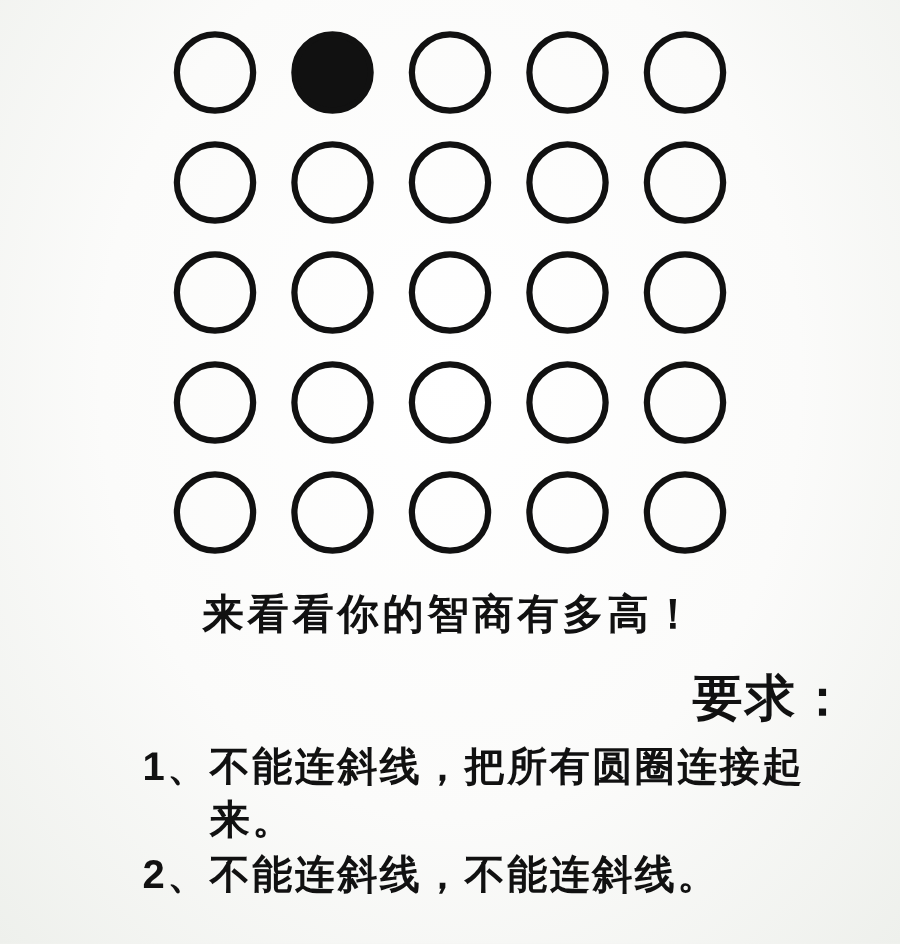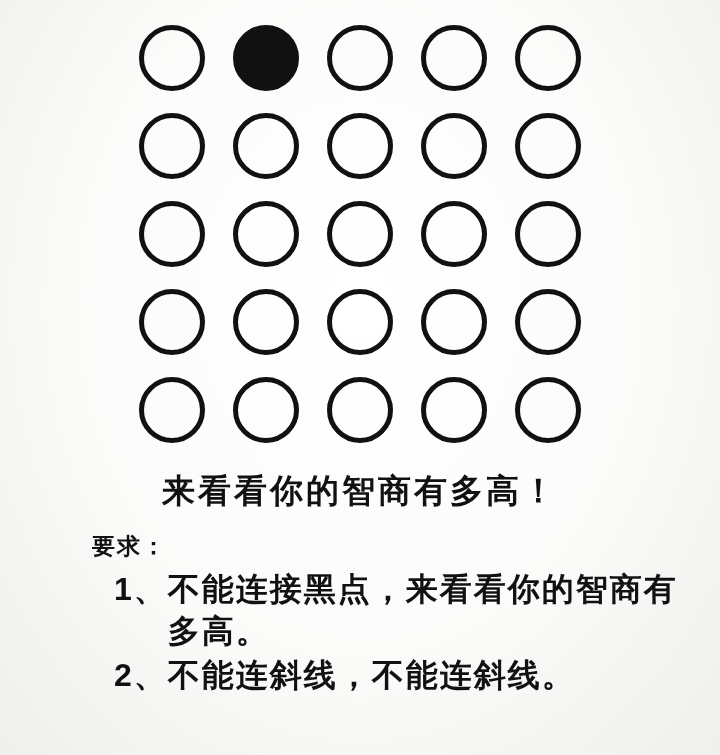--- a/index.html
+++ b/index.html
@@ -57,25 +57,26 @@
   }
   #headline {
     text-align: center;
     font-size: 33px;
     font-weight: bold;
     letter-spacing: 3px;
     line-height: 1.3;
     margin-bottom: 18px;
   }
   #requirements-label {
-    font-size: 23px;
+    font-size: 40px;
     font-weight: bold;
     letter-spacing: 2px;
     padding-left: 52px;
     margin-bottom: 6px;
+    text-align: right;
   }
   .rule {
     display: flex;
     font-size: 32px;
     font-weight: bold;
     letter-spacing: 2px;
     line-height: 1.32;
     padding-left: 74px;
     margin-bottom: 2px;
   }
@@ -123,21 +124,21 @@
     <div class="dot"></div>
     <div class="dot"></div>
   </div>
 
   <div id="instructions">
     <div id="headline">来看看你的智商有多高！</div>
     <div id="requirements-label">要求：</div>
 
     <div class="rule">
       <span class="rule-num">1、</span>
-      <span class="rule-text">不能连接黑点，来看看你的智商有多高。</span>
+      <span class="rule-text">不能连斜线，把所有圆圈连接起来。</span>
     </div>
 
     <div class="rule">
       <span class="rule-num">2、</span>
       <span class="rule-text">不能连斜线，不能连斜线。</span>
     </div>
   </div>
 
 </div>
 

